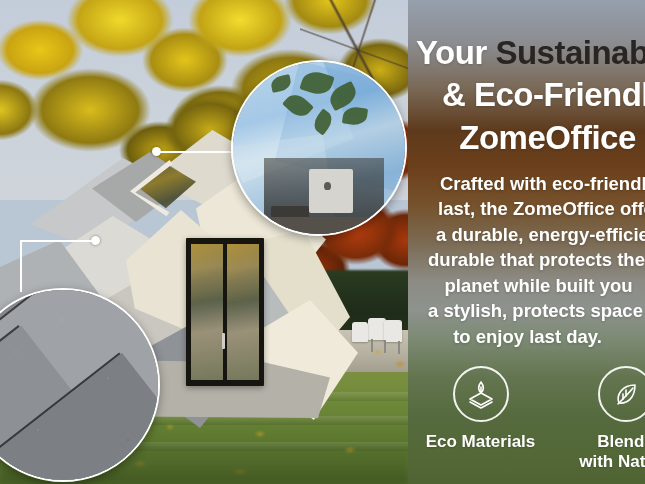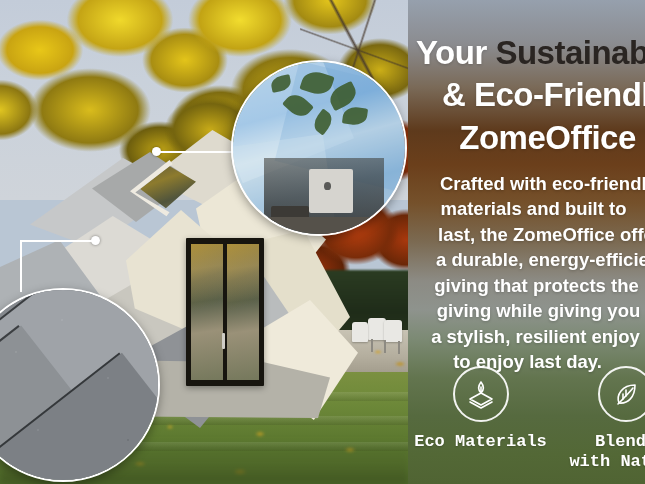--- a/index.html
+++ b/index.html
@@ -276,21 +276,21 @@
     border:2px solid rgba(255,255,255,.92);
     border-radius:50%;
     display:flex; align-items:center; justify-content:center;
     margin-bottom:10px;
   }
   .feat-label {
     font-size:17px; font-weight:600; line-height:1.2;
     color:#ffffff; text-align:center; white-space:nowrap;
     text-shadow: 0 1px 2px rgba(0,0,0,.22);
   }
-  .feat-label span { display:block;font-family:Liberation Mono, monospace; }
+  .feat-label span { display:block; }
 </style>
 </head>
 <body>
 
 <div id="canvas">
 
   <div id="photo">
 
     <div class="sky"></div>
     <div class="canopy-a"></div>
@@ -417,26 +417,25 @@
     <div class="panel-inner">
 
       <h1 class="headline">
         <span class="l1"><span>Your </span><span class="hl-dark">Sustainable</span></span>
         <span class="l2">&amp; Eco-Friendly</span>
         <span class="l3">ZomeOffice</span>
       </h1>
 
       <p class="body-copy">
         <span class="bc1">Crafted with eco-friendly</span>
-        <span class="bc2">materials and built to</span>
         <span class="bc3">last, the ZomeOffice offers</span>
         <span class="bc4">a durable, energy-efficient</span>
-        <span class="bc5">giving that protects the</span>
-        <span class="bc6">giving while giving you</span>
-        <span class="bc7">a stylish, resilient enjoy</span>
+        <span class="bc5">durable that protects the</span>
+        <span class="bc6">planet while built you</span>
+        <span class="bc7">a stylish, protects space</span>
         <span class="bc8">to enjoy last day.</span>
       </p>
 
       <div class="features">
 
         <div class="feature">
           <div class="feat-icon">
             <svg width="32" height="32" viewBox="0 0 32 32" fill="none" stroke="#ffffff" stroke-width="1.6" stroke-linejoin="round" stroke-linecap="round">
               <path d="M16 4 C 13 8, 13 12, 16 15 C 19 12, 19 8, 16 4 Z"></path>
               <path d="M16 15 L16 9"></path>

